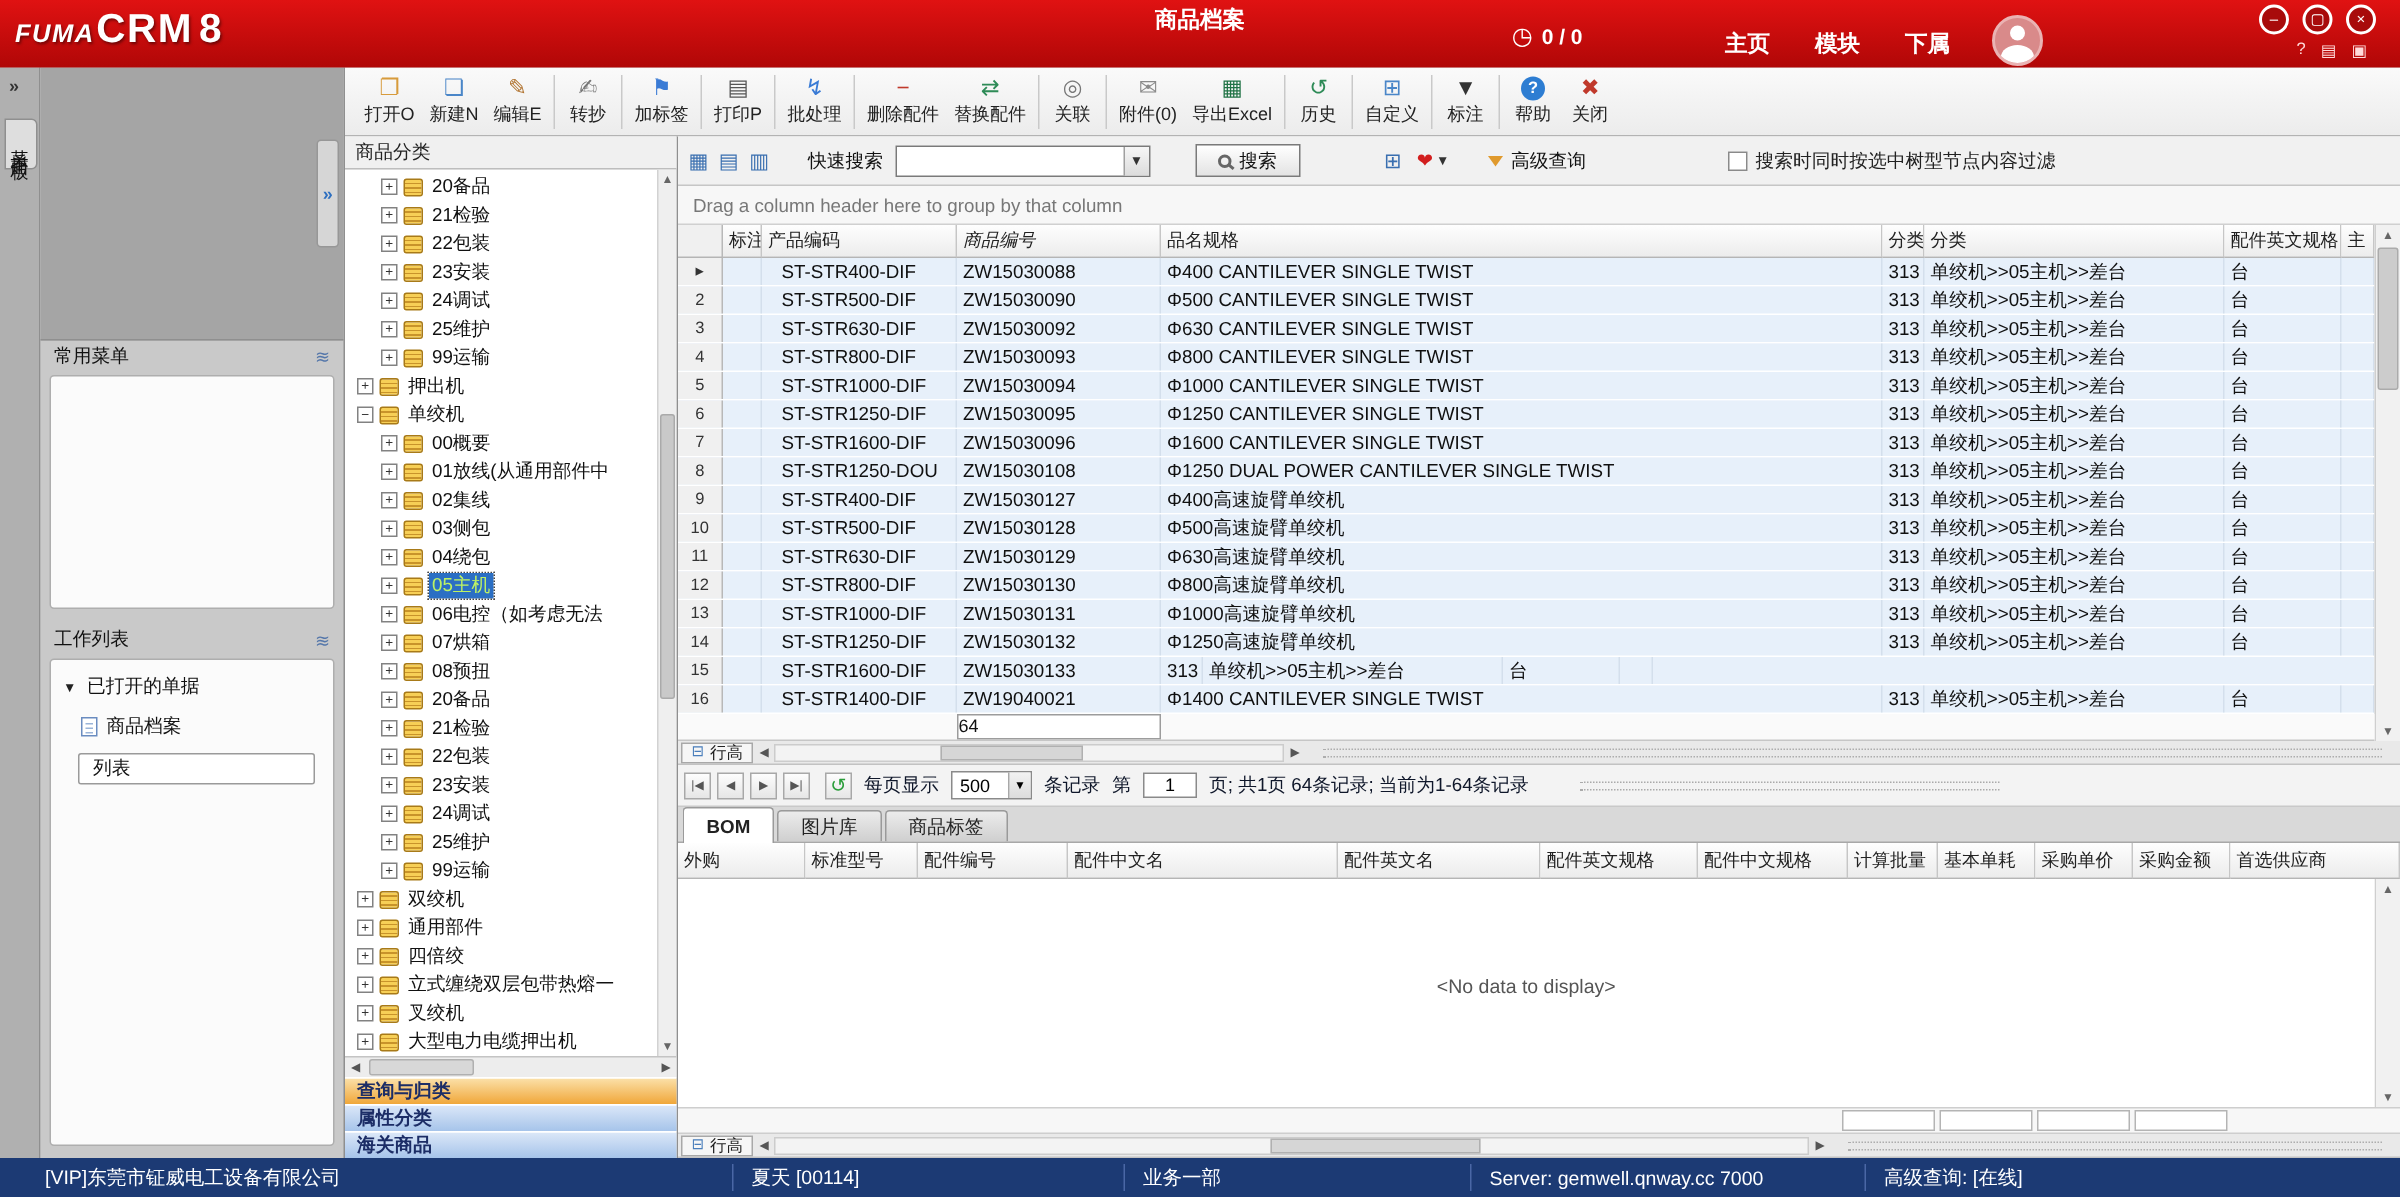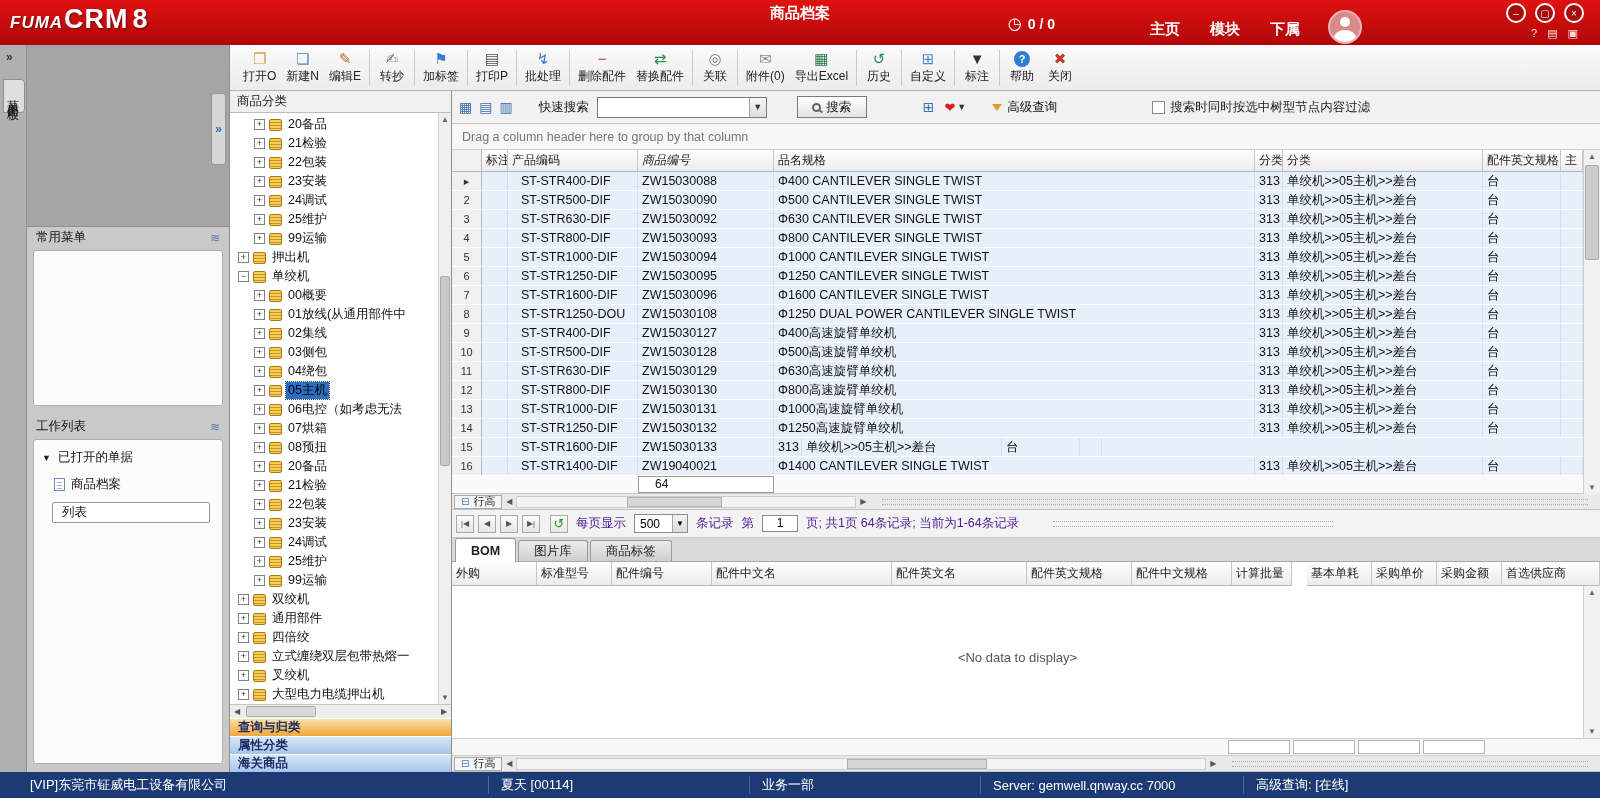--- a/index.html
+++ b/index.html
@@ -79,21 +79,21 @@
   border-right:1px solid #8f8f8f;display:flex;flex-direction:column}
 .tree-title{height:22px;background:#f0f0f0;border-bottom:1px solid #bdbdbd;line-height:21px;
   padding-left:7px;color:#222;font-size:12.5px;flex:0 0 auto}
 .tree-list{flex:1;position:relative;overflow:hidden;padding:2px 14px 0 0}
 .tree-row{height:19px;display:flex;align-items:center;gap:4px;white-space:nowrap;overflow:hidden}
 .exp{width:11px;height:11px;border:1px solid #828282;background:#fff;font-size:9px;
   line-height:9px;text-align:center;color:#333;flex:0 0 11px}
 .coin{width:13px;height:12px;flex:0 0 13px;border:1px solid #a87a18;border-radius:2px;
   background:repeating-linear-gradient(180deg,#f7cf56 0 2px,#c8932a 2px 3px)}
 .tree-lb{font-size:12.5px;color:#111;padding:0 2px}
-.tree-lb.sel{background:#2b6fc4;color:#000000;outline:1px dotted #444}
+.tree-lb.sel{background:#2b6fc4;color:#bef264;outline:1px dotted #444}
 .tree-vscroll{position:absolute;right:0;top:0;bottom:0;width:13px;background:#efefef;
   border-left:1px solid #d2d2d2;display:flex;flex-direction:column;align-items:center}
 .vs-arrow{font-size:8px;color:#666;height:13px;line-height:13px}
 .vs-track{flex:1;width:100%;position:relative}
 .tree-vscroll .vs-thumb{position:absolute;left:1px;right:1px;top:150px;height:190px;
   background:#c9c9c9;border:1px solid #aaa;border-radius:2px}
 .tree-hscroll{height:14px;background:#ededed;border-top:1px solid #c4c4c4;display:flex;
   align-items:center;flex:0 0 auto}
 .hs-arrow{width:14px;text-align:center;font-size:8px;color:#555}
 .hs-track{flex:1;height:100%;position:relative}
@@ -141,21 +141,21 @@
 .gh-cell.flex{flex:1 1 auto}
 .g-row{height:19px;display:flex;background:#e7f0fa;border-bottom:1px solid #fff}
 .g-cell{border-right:1px solid #d4dfec;font-size:12.5px;color:#101010;line-height:18px;
   padding:0 4px;white-space:nowrap;overflow:hidden;flex:0 0 auto}
 .g-cell.flex{flex:1 1 auto}
 .g-cell.ind,.gh-cell.ind{background:#f0f0f0;border-right:1px solid #b8b8b8;text-align:center;
   color:#333;font-size:11px;padding:0}
 .g-cell.code{padding-left:13px}
 .count-row{height:18px;background:#fafafa;border-bottom:1px solid #c6c6c6;position:relative}
 .count-cell{position:absolute;left:186px;width:136px;top:0;height:17px;background:#fff;
-  border:1px solid #9c9c9c;line-height:15px;padding-left:16px;font-size:12px;color:#111}
+  border:1px solid #9c9c9c;line-height:15px;padding-left:0;font-size:12px;color:#111}
 .vscroll{width:17px;background:#f1f1f1;border-left:1px solid #cfcfcf;display:flex;
   flex-direction:column;align-items:center}
 .vscroll .vs-thumb{position:absolute;left:1px;right:1px;top:2px;height:95px;background:#ccc;
   border:1px solid #ababab;border-radius:2px}
 
 .rh-bar{height:16px;background:#e9e9e9;border-bottom:1px solid #c2c2c2;display:flex;
   align-items:center;flex:0 0 auto}
 .rh-btn{height:14px;margin-left:2px;padding:0 6px;background:#f6f6f6;border:1px solid #a8a8a8;
   display:flex;align-items:center;gap:4px;font-size:11px;color:#222}
 .rh-ic{font-size:10px;color:#4a7ebb}
@@ -164,21 +164,21 @@
   border:1px solid #b0b0b0}
 .rh2 .rh-track{width:690px}
 .rh2 .rh-thumb{left:330px;width:140px}
 .rh-grip{flex:1;height:6px;margin:0 12px;border-top:1px dotted #adadad;border-bottom:1px dotted #adadad}
 
 .pager{height:28px;background:#f3f3f3;border-bottom:1px solid #c9c9c9;display:flex;
   align-items:center;gap:4px;padding-left:4px;flex:0 0 auto}
 .pg-btn{width:18px;height:18px;border:1px solid #a8a8a8;background:linear-gradient(#fdfdfd,#e6e6e6);
   color:#555;font-size:8px;display:flex;align-items:center;justify-content:center}
 .pg-btn.refresh{color:#2a9d3a;font-size:13px;margin-left:6px}
-.pg-label{font-size:12.5px;color:#4c1d95;margin-left:4px;white-space:nowrap}
+.pg-label{font-size:12.5px;color:#0f172a;margin-left:4px;white-space:nowrap}
 .pg-select{margin-left:4px;width:54px;height:19px;border:1px solid #8a8a8a;background:#fff;
   display:flex;align-items:center;justify-content:space-between;padding-left:5px;font-size:12px}
 .sel-arrow{width:15px;height:100%;background:linear-gradient(#f2f2f2,#dcdcdc);
   border-left:1px solid #a8a8a8;font-size:8px;display:flex;align-items:center;justify-content:center}
 .pg-input{margin-left:4px;width:36px;height:17px;border:1px solid #8a8a8a;background:#fff;
   text-align:center;font-size:12px;line-height:15px}
 .pager-grip{margin-left:30px;width:280px;height:6px;border-top:1px dotted #aaa;border-bottom:1px dotted #aaa}
 
 .tab-strip{height:24px;background:#d9d9d9;border-bottom:1px solid #a8a8a8;display:flex;
   align-items:flex-end;padding-left:3px;gap:2px;flex:0 0 auto}
@@ -802,21 +802,21 @@
 
   <div class="bom-header">
       <div class="gh-cell" style="width: 85px;">外购</div>
       <div class="gh-cell" style="width: 75px;">标准型号</div>
       <div class="gh-cell" style="width: 100px;">配件编号</div>
       <div class="gh-cell" style="width: 180px;">配件中文名</div>
       <div class="gh-cell" style="width: 135px;">配件英文名</div>
       <div class="gh-cell" style="width: 105px;">配件英文规格</div>
       <div class="gh-cell" style="width: 100px;">配件中文规格</div>
       <div class="gh-cell" style="width: 60px;">计算批量</div>
-      <div class="gh-cell" style="width: 65px; margin-left: 15px;">基本单耗</div>
+      <div class="gh-cell" style="width: 65px;">基本单耗</div>
       <div class="gh-cell" style="width: 65px;">采购单价</div>
       <div class="gh-cell" style="width: 65px;">采购金额</div>
       <div class="gh-cell flex">首选供应商</div>
     </div>
 
   <div class="bom-wrap">
     <div class="bom-body">
       <div class="empty-text">&lt;No data to display&gt;</div>
     </div>
     <div class="vscroll">

